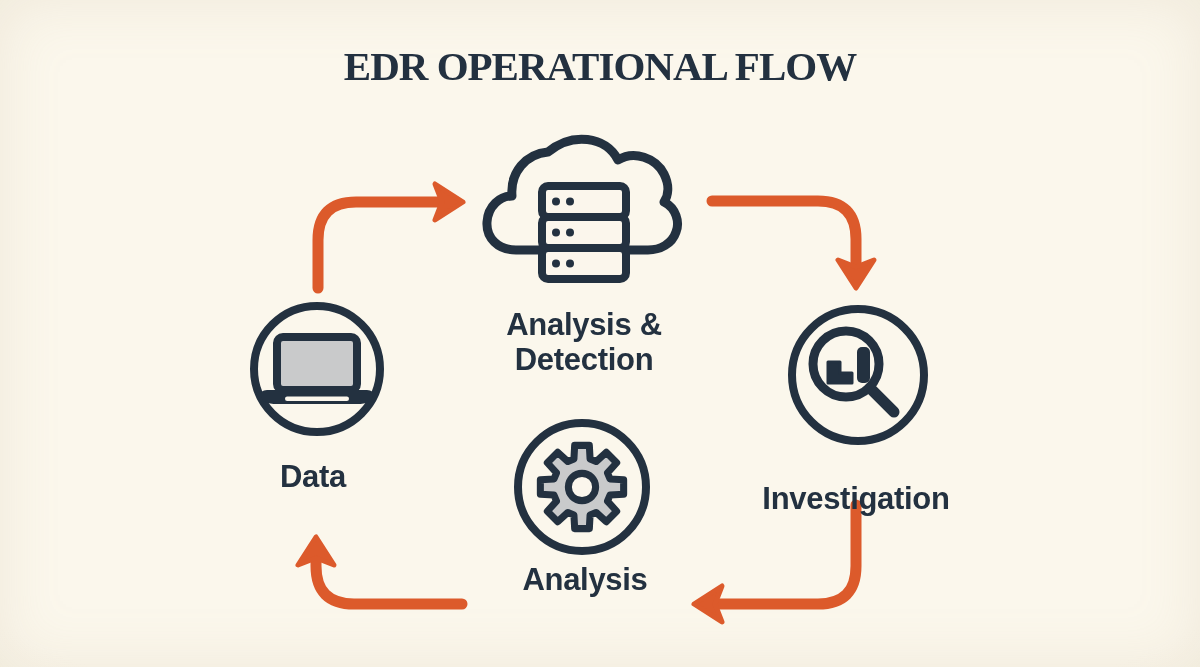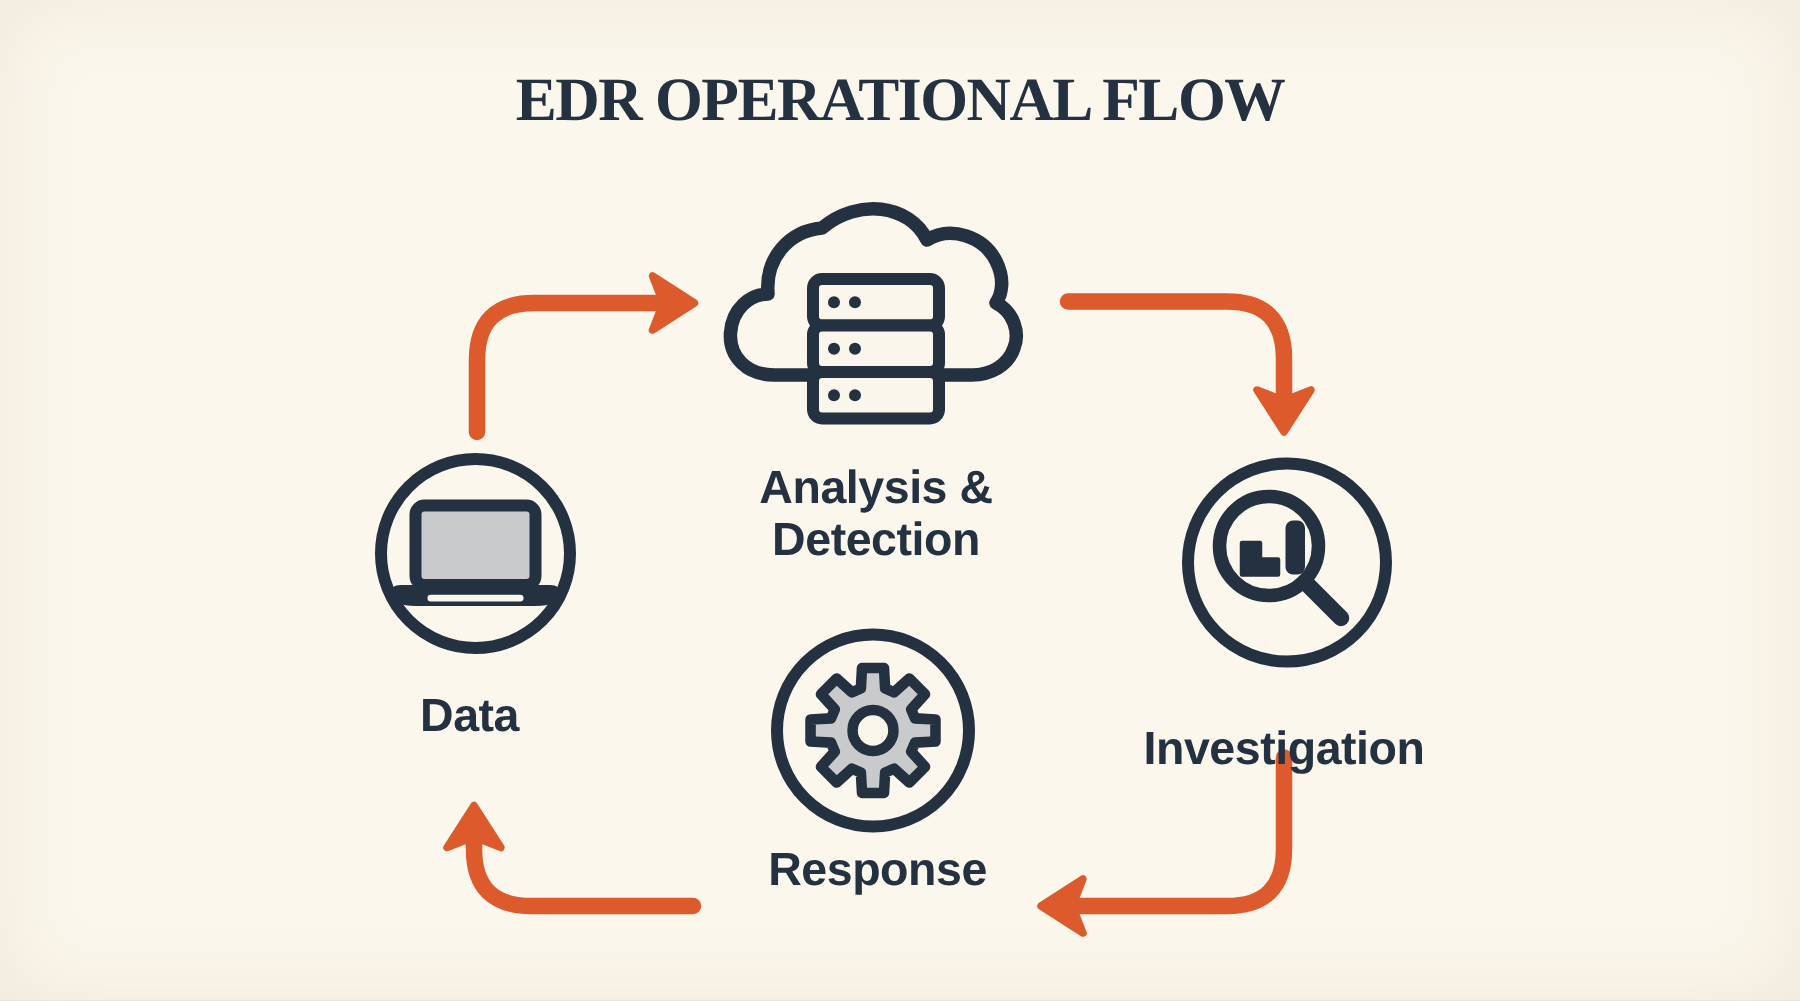--- a/index.html
+++ b/index.html
@@ -132,16 +132,16 @@
     <span>Analysis &amp;</span>
     <span>Detection</span>
   </div>
   <div id="label-data" class="node-label">
     <span>Data</span>
   </div>
   <div id="label-invest" class="node-label">
     <span>Investigation</span>
   </div>
   <div id="label-automated" class="node-label">
-    <span>Response</span>
+    <span>Analysis</span>
   </div>
 
 </div>
 
 </body></html>

